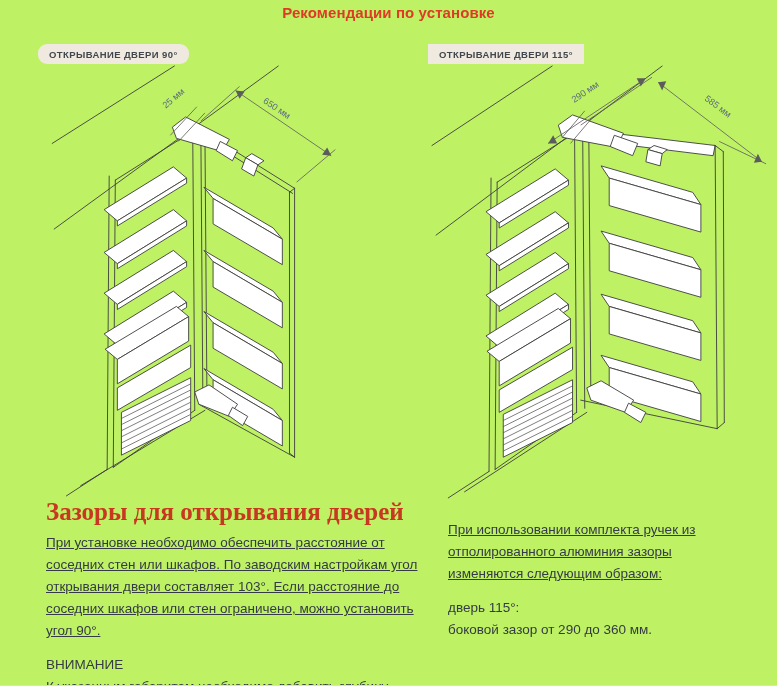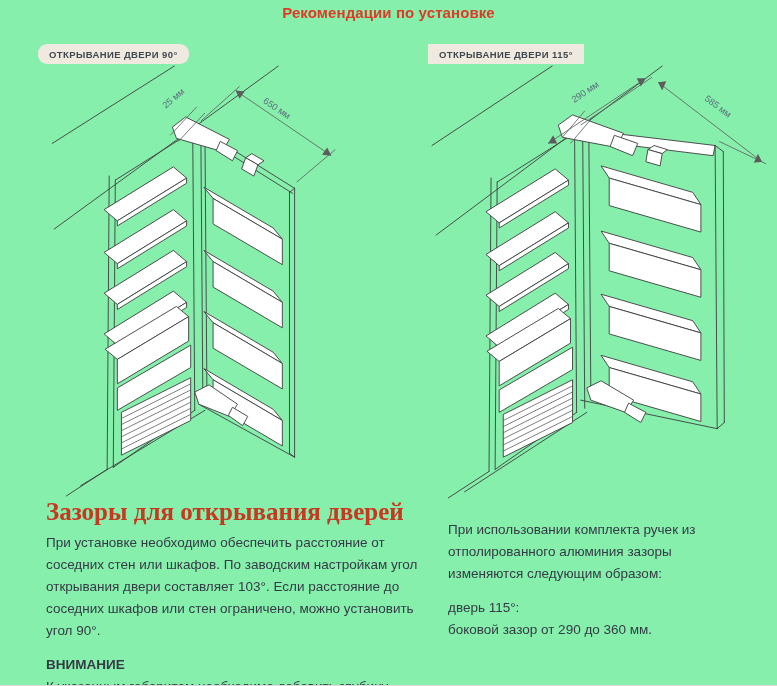--- a/index.html
+++ b/index.html
@@ -1,17 +1,17 @@
 <!DOCTYPE html>
 <html lang="ru"><head>
 <meta charset="utf-8">
 <style>
   html,body{margin:0;padding:0;background:#fff;}
   .page{
-    position:relative;width:777px;height:686px;background:#86efac;
+    position:relative;width:777px;height:686px;background:#bef264;
     font-family:"Liberation Sans","DejaVu Sans",sans-serif;color:#343b44;overflow:hidden;
   }
   .page-title{
     position:absolute;top:4px;left:0;width:100%;text-align:center;
     font-size:15px;font-weight:bold;color:#de3a26;letter-spacing:.1px;
   }
   .diagram-label{
     position:absolute;top:44px;display:inline-block;background:#efe9df;color:#41474e;
     font-size:9.5px;font-weight:bold;letter-spacing:.4px;padding:5px 11px 4px 11px;white-space:nowrap;
   }
@@ -26,22 +26,22 @@
   svg .dim{fill:none;stroke:#5c5c5c;stroke-width:0.8;}
   svg .arrow{fill:#5c5c5c;stroke:none;}
   svg text{font-family:"Liberation Sans","DejaVu Sans",sans-serif;font-size:9px;fill:#5b6c7c;}
   .text-col{position:absolute;font-size:13.5px;line-height:22px;}
   .col-left{left:46px;top:500px;width:392px;}
   .col-right{left:448px;top:519px;width:302px;}
   .section-heading{
     font-family:"Liberation Serif","DejaVu Serif",serif;
     font-size:25px;font-weight:bold;color:#c8371f;margin:0 0 8px 0;line-height:24px;
   }
-  .body-p{margin:0 0 12px 0;}
-  .warn-title{font-weight:bold;margin:2px 0 0 0;}
+  .body-p{margin:0 0 12px 0;text-decoration:underline;}
+  .warn-title{font-weight:normal;margin:2px 0 0 0;}
   .warn-p{margin:0;}
   .gap-item{margin-top:9px;}
   .gap-line{display:block;}
   .page-bottom-divider{position:absolute;left:0;bottom:0;width:100%;border-top:1px solid #dcdcdc;}
 </style>
 </head>
 <body>
 
 <div class="page">
 

